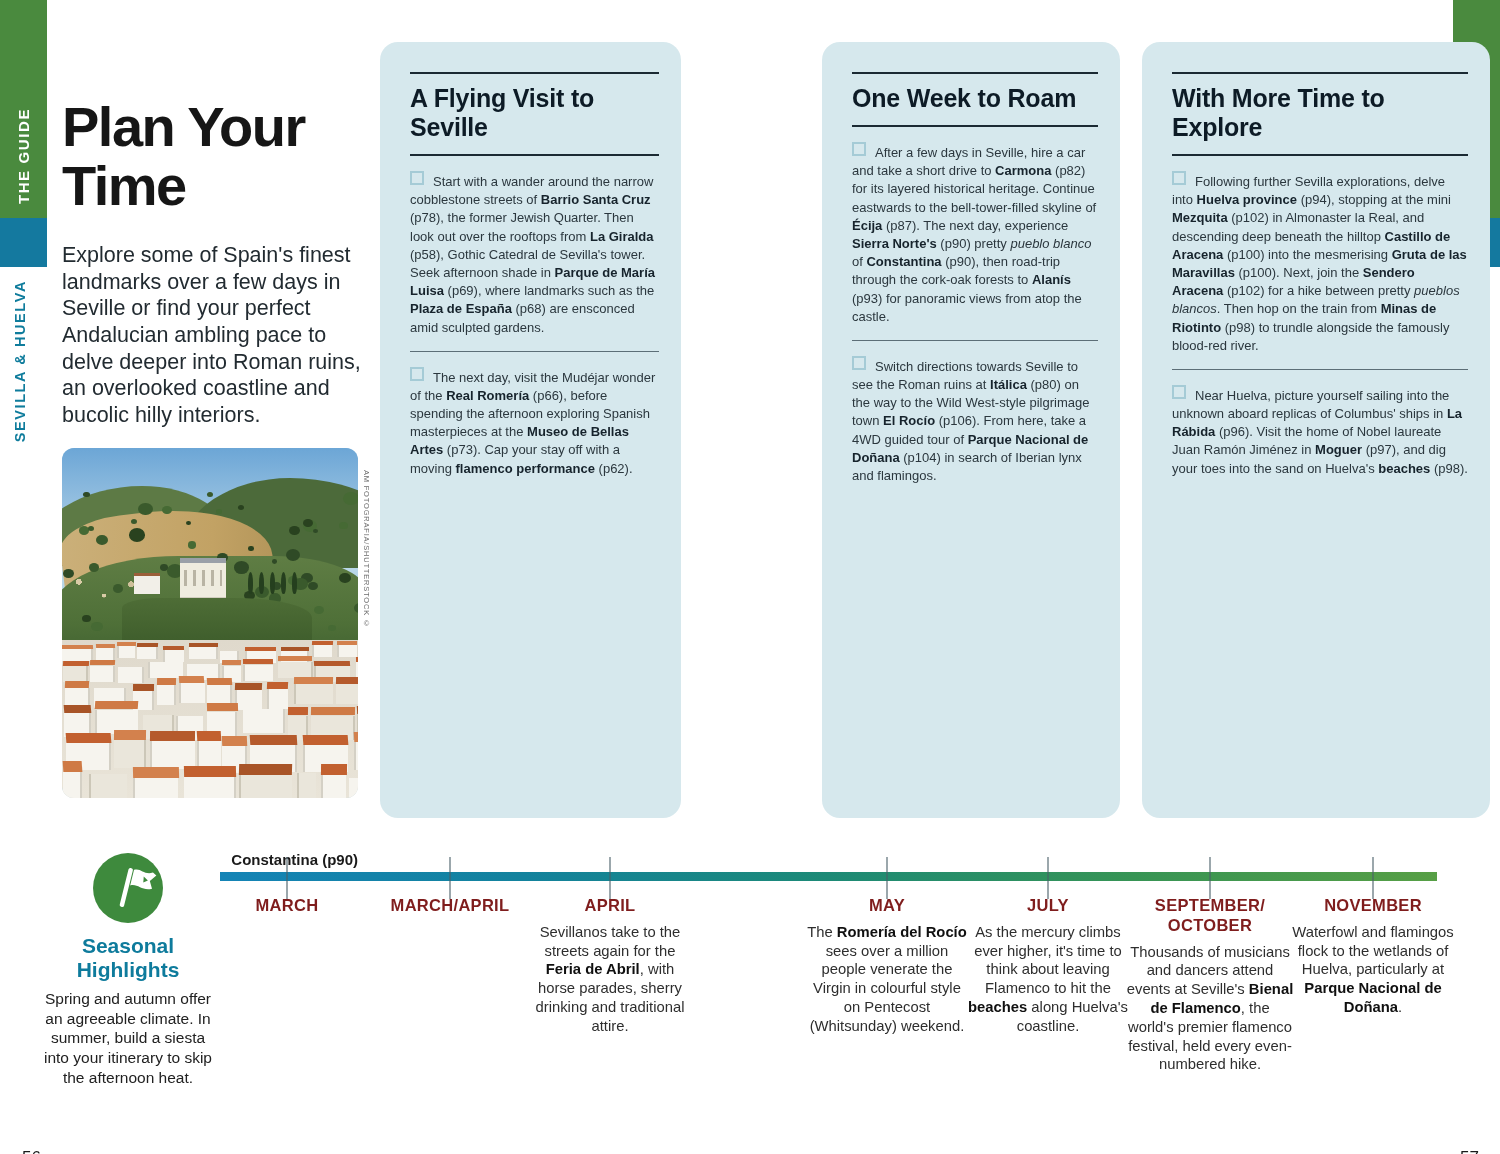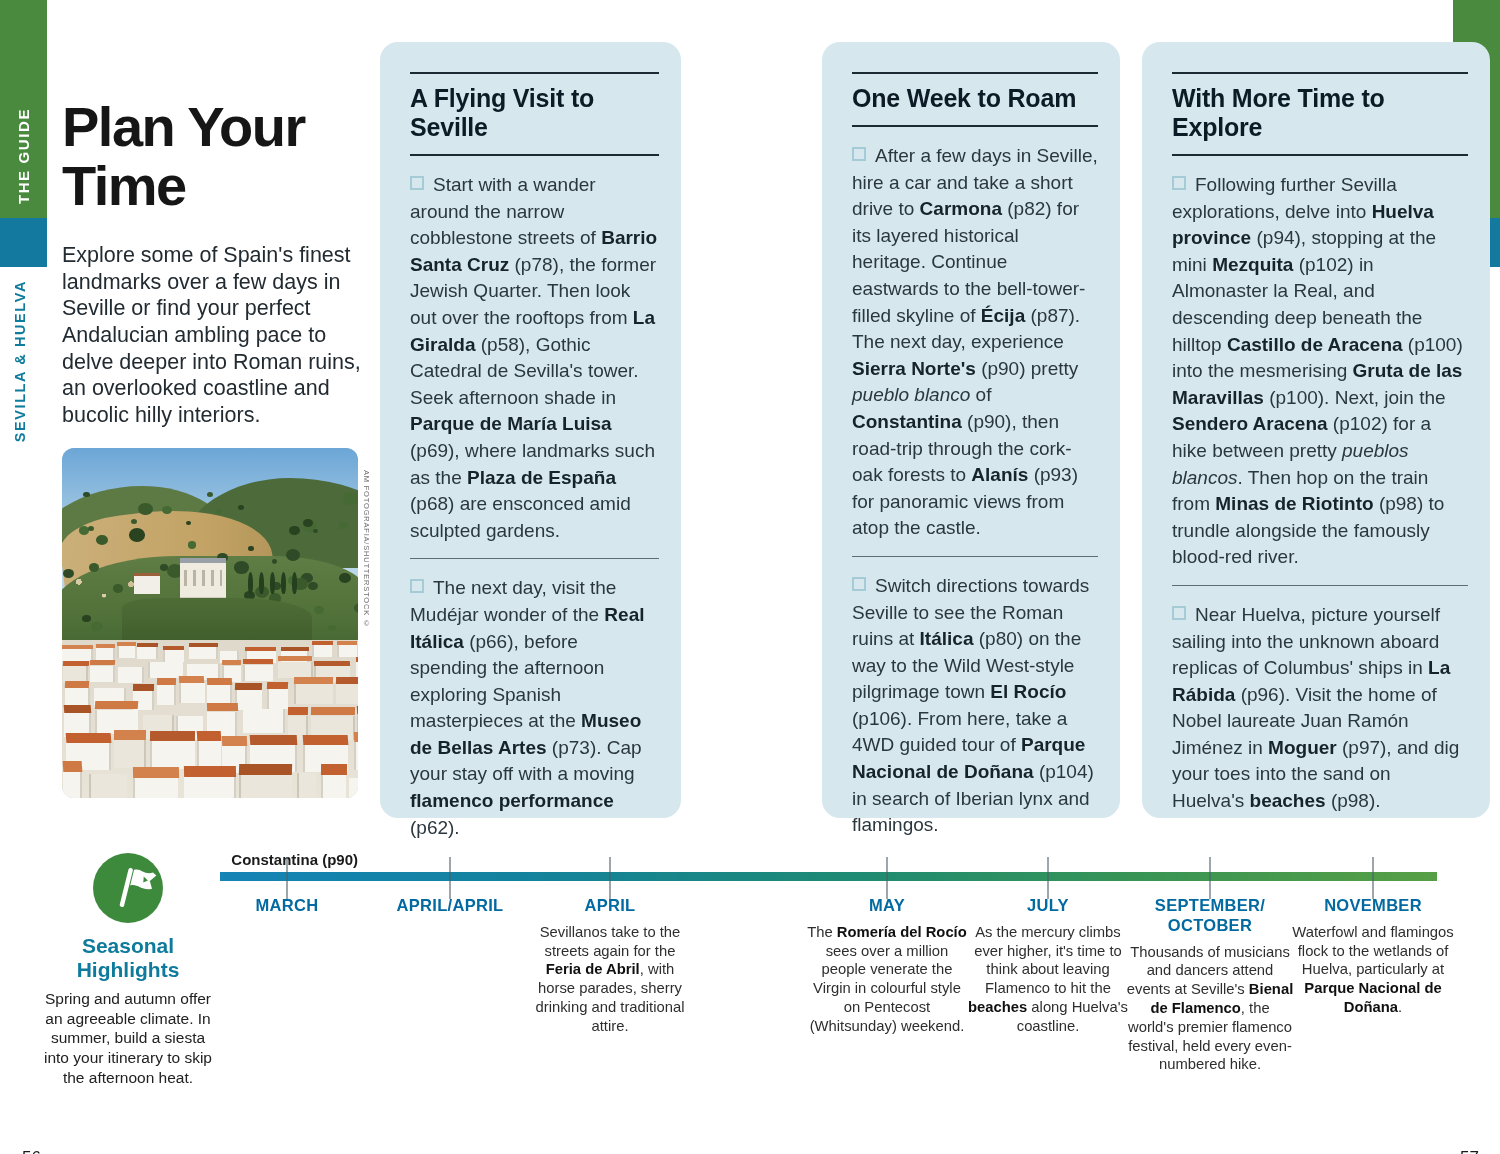--- a/index.html
+++ b/index.html
@@ -23,30 +23,30 @@
   .photo{left:62px;top:448px;width:296px;height:350px;border-radius:12px;overflow:hidden;background:#b9d7e8;}
   .photo *{position:absolute;}
   .credit{left:362px;top:470px;writing-mode:vertical-rl;font-size:7.5px;color:#6e6e6e;letter-spacing:0.8px;}
   .caption{left:62px;top:851px;width:296px;text-align:right;font-size:15px;font-weight:bold;color:#1a1a1a;}
 
   
   .card{position:absolute;top:42px;height:776px;background:#d6e8ed;border-radius:18px;box-sizing:border-box;padding:30px 22px 0 30px;}
   .card .rule{border:none;border-top:2px solid #1b2a33;margin:0;}
   .card .rule.thin{border-top:1px solid #5c6e77;margin-top:14px;}
   .card h2{font-size:25px;line-height:1.16;color:#0d1b26;margin:10px 0 12px 0;letter-spacing:-0.2px;}
-  .card p{font-size:19px;line-height:1.4;color:#2b373e;margin:16px 0 14px 0;}
+  .card p{font-size:13px;line-height:1.4;color:#2b373e;margin:16px 0 14px 0;}
   .card p .b{font-weight:bold;color:#16232c;}
   .card p .i{font-style:italic;}
   .checkbox{display:inline-block;width:10px;height:10px;border:2px solid #a5cbd6;margin-right:9px;position:relative;top:-1px;}
 
   
   .tl-bar{left:220px;top:872px;width:1217px;height:9px;background:linear-gradient(90deg,#1584b6 0%,#13829d 25%,#1d8a76 50%,#379455 75%,#579f45 100%);}
   .tick{top:857px;width:2px;height:42px;background:rgba(72,94,104,0.55);}
   .month{top:896px;text-align:center;}
-  .month h3{font-size:16.5px;font-weight:bold;color:#0369a1;margin:0 0 7px 0;letter-spacing:0.3px;line-height:1.2;}
+  .month h3{font-size:16.5px;font-weight:bold;color:#7f1d1d;margin:0 0 7px 0;letter-spacing:0.3px;line-height:1.2;}
   .month p{font-size:14.8px;line-height:1.27;color:#2e2e2e;margin:0;}
   .month p .b{font-weight:bold;color:#101010;}
 
   
   .seasonal{left:38px;top:852px;width:180px;text-align:center;}
   .seasonal .icon-wrap{width:72px;height:72px;margin:0 auto 10px auto;}
   .seasonal h3{font-size:21px;font-weight:bold;color:#0e7b9c;margin:0 0 8px 0;line-height:1.12;}
   .seasonal p{font-size:15.5px;line-height:1.27;color:#212121;margin:0;}
 
   .pagenum{font-size:17px;color:#1a1a1a;top:1148px;}
@@ -243,21 +243,21 @@
 <div class="abs credit">AM FOTOGRAFIA/SHUTTERSTOCK ©</div>
 <div class="abs caption">Constantina (p90)</div>
 
 <div id="cards">
     <article class="card" style="left: 380px; width: 301px;">
       <hr class="rule">
       <h2>A Flying Visit to Seville</h2>
       <hr class="rule">
       <p><span class="checkbox"></span><span>Start with a wander around the narrow cobblestone streets of </span><span class="b">Barrio Santa Cruz</span><span> (p78), the former Jewish Quarter. Then look out over the rooftops from </span><span class="b">La Giralda</span><span> (p58), Gothic Catedral de Sevilla's tower. Seek afternoon shade in </span><span class="b">Parque de María Luisa</span><span> (p69), where landmarks such as the </span><span class="b">Plaza de España</span><span> (p68) are ensconced amid sculpted gardens.</span></p>
       <hr class="rule thin">
-      <p><span class="checkbox"></span><span>The next day, visit the Mudéjar wonder of the </span><span class="b">Real Itálica</span><span> (p66), before spending the afternoon exploring Spanish masterpieces at the </span><span class="b">Museo de Bellas Artes</span><span> (p73). Cap your stay off with a moving </span><span class="b">flamenco performance</span><span> (p62).</span></p>
+      <p><span class="checkbox"></span><span>The next day, visit the Mudéjar wonder of the </span><span class="b">Real Romería</span><span> (p66), before spending the afternoon exploring Spanish masterpieces at the </span><span class="b">Museo de Bellas Artes</span><span> (p73). Cap your stay off with a moving </span><span class="b">flamenco performance</span><span> (p62).</span></p>
     </article>
     <article class="card" style="left: 822px; width: 298px;">
       <hr class="rule">
       <h2>One Week to Roam</h2>
       <hr class="rule">
       <p><span class="checkbox"></span><span>After a few days in Seville, hire a car and take a short drive to </span><span class="b">Carmona</span><span> (p82) for its layered historical heritage. Continue eastwards to the bell-tower-filled skyline of </span><span class="b">Écija</span><span> (p87). The next day, experience </span><span class="b">Sierra Norte's</span><span> (p90) pretty </span><span class="i">pueblo blanco</span><span> of </span><span class="b">Constantina</span><span> (p90), then road-trip through the cork-oak forests to </span><span class="b">Alanís</span><span> (p93) for panoramic views from atop the castle.</span></p>
       <hr class="rule thin">
       <p><span class="checkbox"></span><span>Switch directions towards Seville to see the Roman ruins at </span><span class="b">Itálica</span><span> (p80) on the way to the Wild West-style pilgrimage town </span><span class="b">El Rocío</span><span> (p106). From here, take a 4WD guided tour of </span><span class="b">Parque Nacional de Doñana</span><span> (p104) in search of Iberian lynx and flamingos.</span></p>
     </article>
     <article class="card" style="left: 1142px; width: 348px;">
@@ -286,21 +286,21 @@
 </div>
 
 <div class="abs tl-bar"></div>
 <div id="timeline">
     <div class="abs tick" style="left: 286px;"></div>
     <div class="abs month" style="left: 203px; width: 168px;">
       <h3>MARCH</h3>
     </div>
     <div class="abs tick" style="left: 449px;"></div>
     <div class="abs month" style="left: 366px; width: 168px;">
-      <h3>APRIL/APRIL</h3>
+      <h3>MARCH/APRIL</h3>
     </div>
     <div class="abs tick" style="left: 609px;"></div>
     <div class="abs month" style="left: 526px; width: 168px;">
       <h3>APRIL</h3>
       <p><span>Sevillanos take to the streets again for the </span><span class="b">Feria de Abril</span><span>, with horse parades, sherry drinking and traditional attire.</span></p>
     </div>
     <div class="abs tick" style="left: 886px;"></div>
     <div class="abs month" style="left: 803px; width: 168px;">
       <h3>MAY</h3>
       <p><span>The </span><span class="b">Romería del Rocío</span><span> sees over a million people venerate the Virgin in colourful style on Pentecost (Whitsunday) weekend.</span></p>

